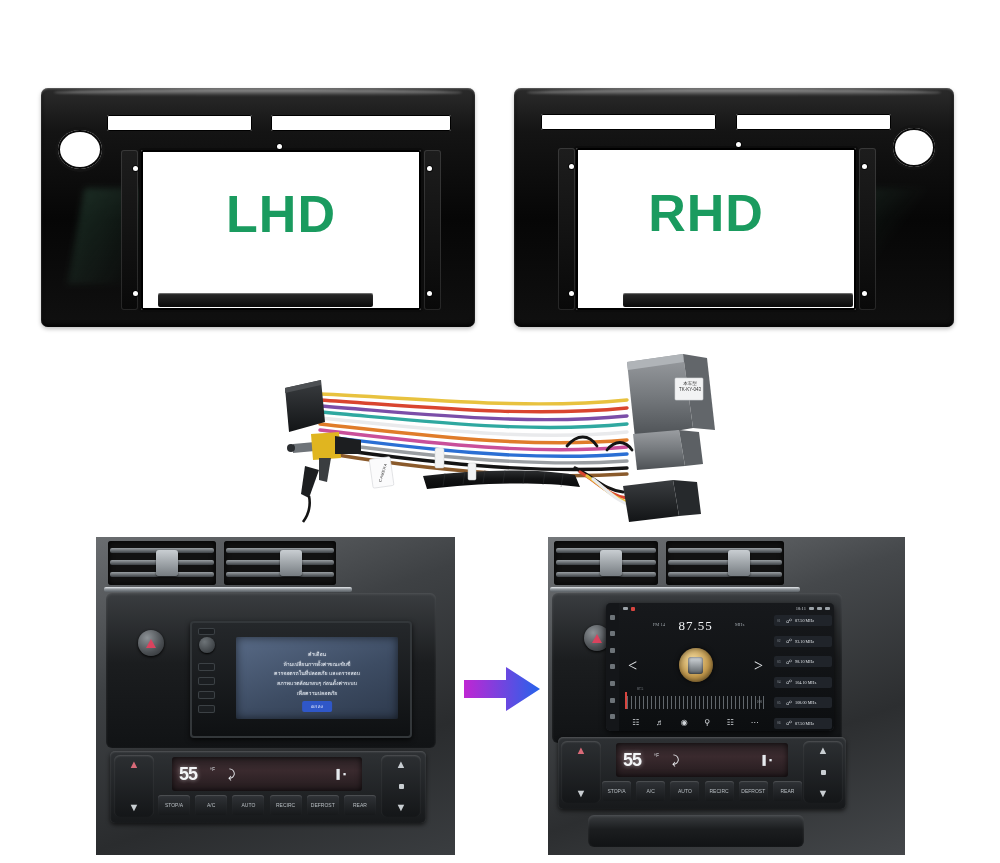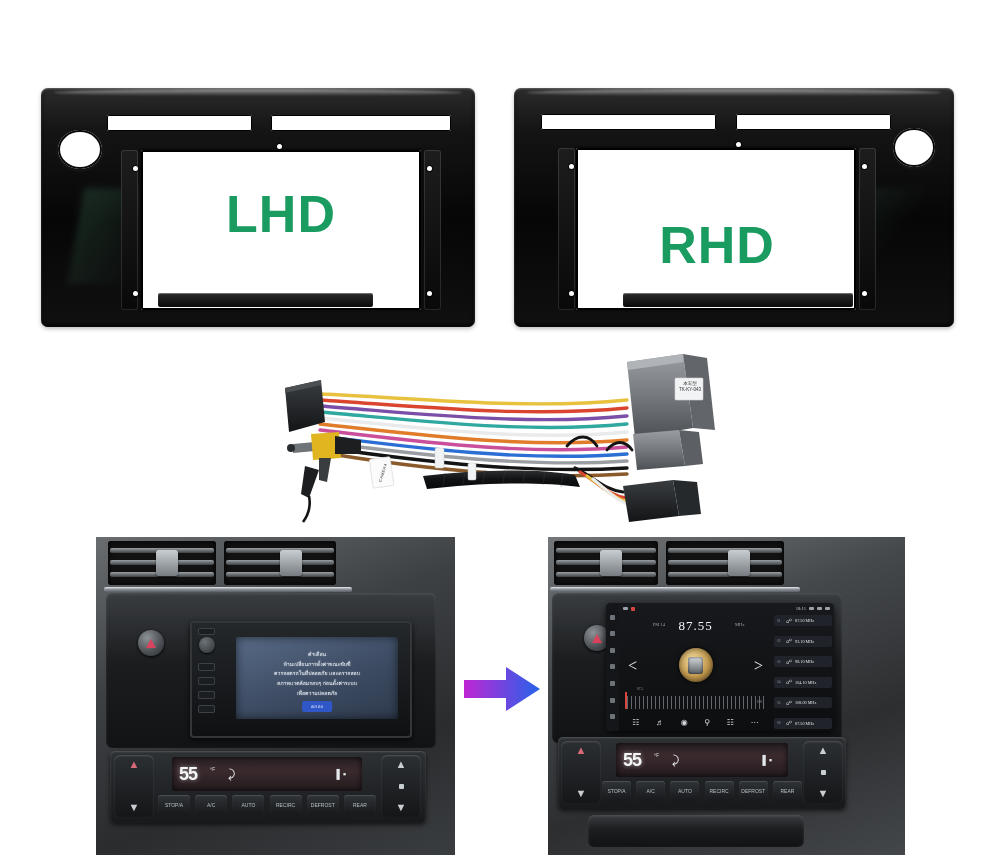--- a/index.html
+++ b/index.html
@@ -364,21 +364,21 @@
     <div class="rail" style="left:44px;top:60px;width:17px;height:162px;"></div>
     <div class="rail" style="left:345px;top:60px;width:17px;height:162px;"></div>
     <div class="screw" style="left:55px;top:76px;"></div>
     <div class="screw" style="left:55px;top:203px;"></div>
     <div class="screw" style="left:348px;top:76px;"></div>
     <div class="screw" style="left:348px;top:203px;"></div>
     <div class="screw" style="left:222px;top:54px;"></div>
 
     <div class="bar" style="left:109px;top:205px;width:230px;height:14px;"></div>
 
-    <div class="hd-label" style="left:63px;top:95px;width:280px;margin-top:32px;">RHD</div>
+    <div class="hd-label" style="left:52px;top:95px;width:280px;">RHD</div>
   </div>
 
   <div class="harness">
     <svg width="470" height="190" viewBox="0 0 470 190">
       <defs>
         <linearGradient id="plugGray" x1="0" y1="0" x2="0" y2="1">
           <stop offset="0" stop-color="#9a9da1"></stop>
           <stop offset="0.5" stop-color="#75797d"></stop>
           <stop offset="1" stop-color="#4d5155"></stop>
         </linearGradient>

